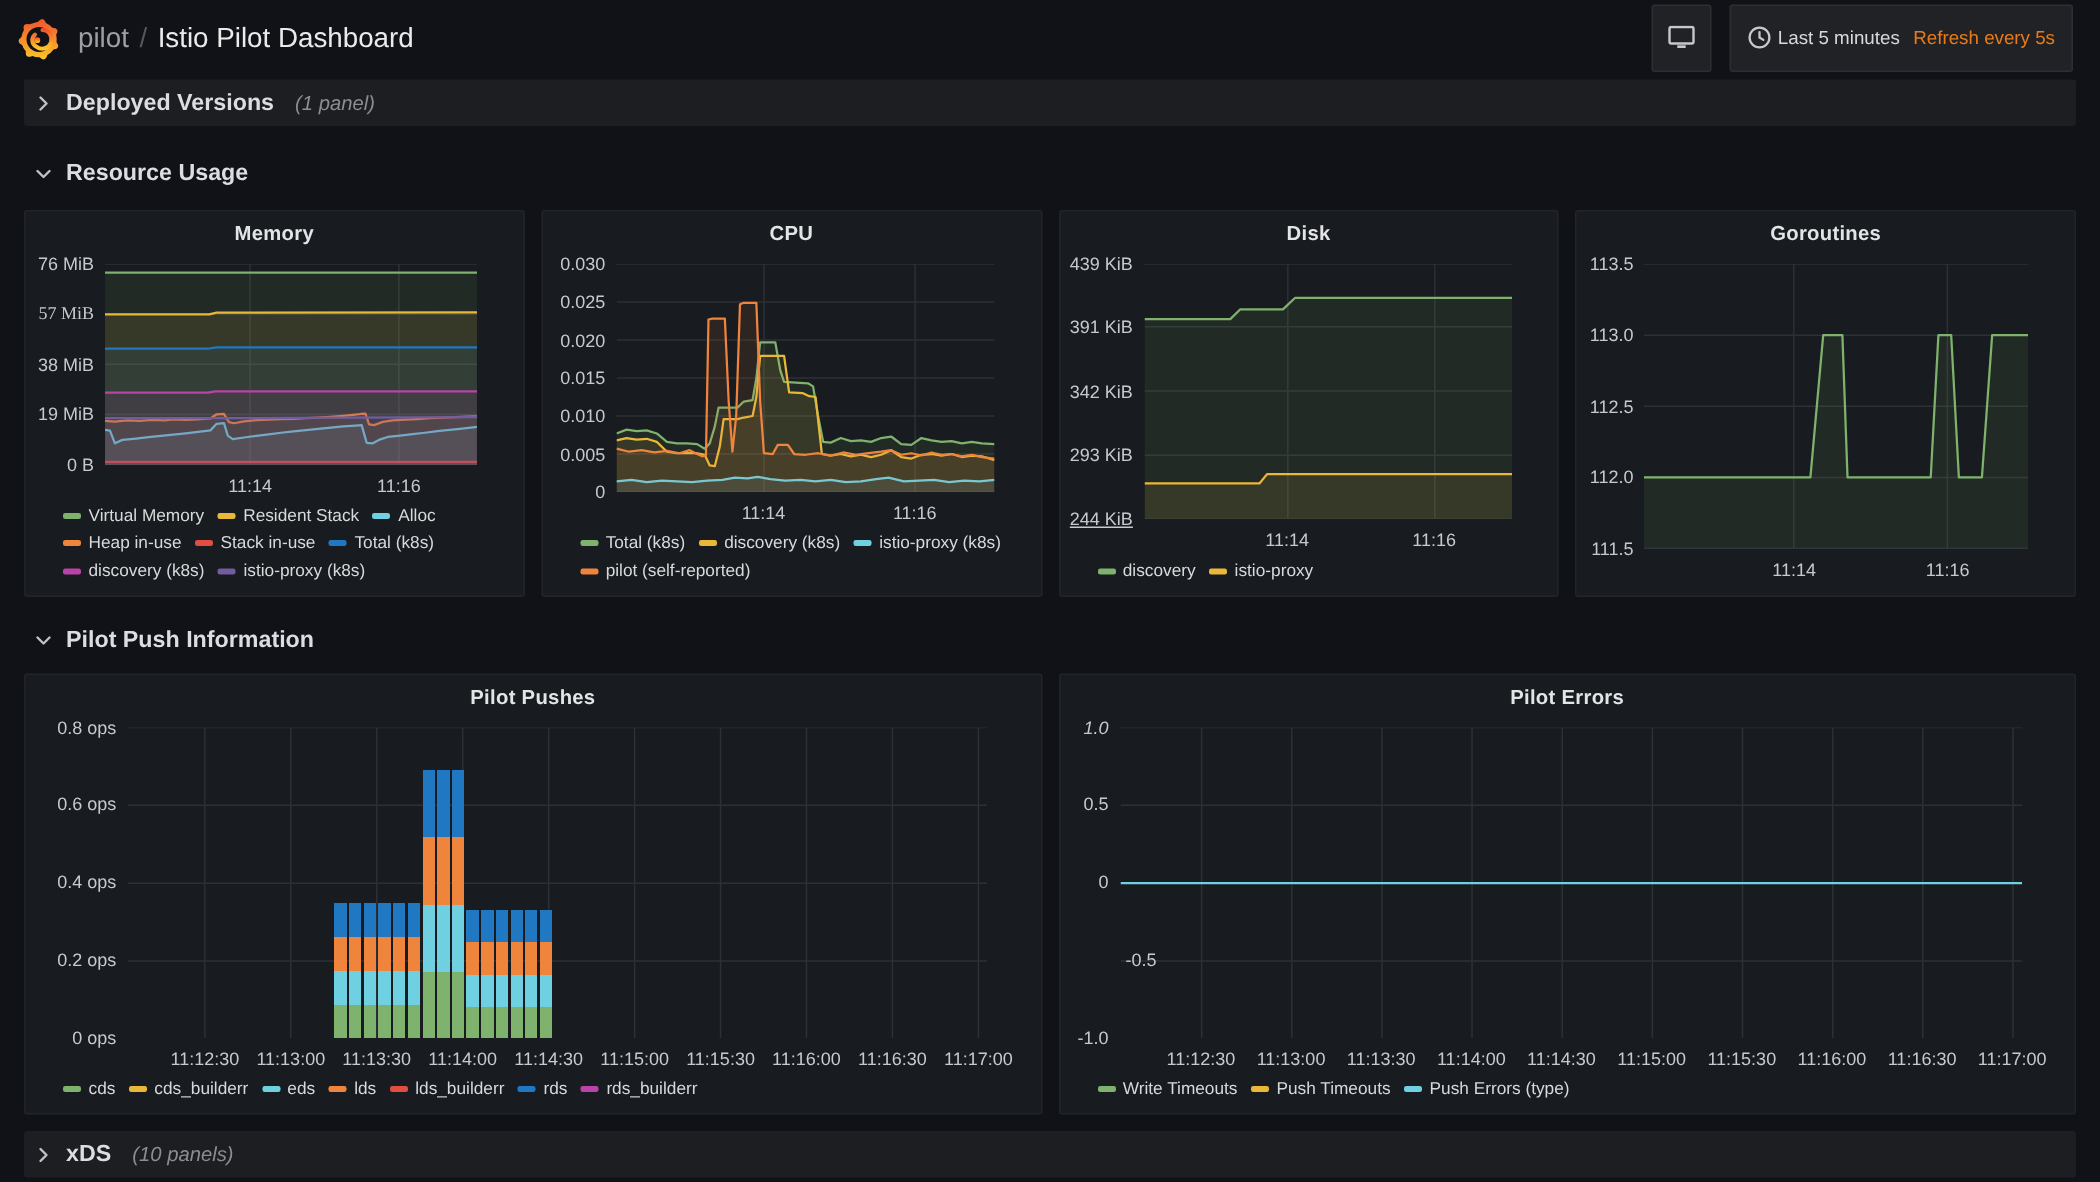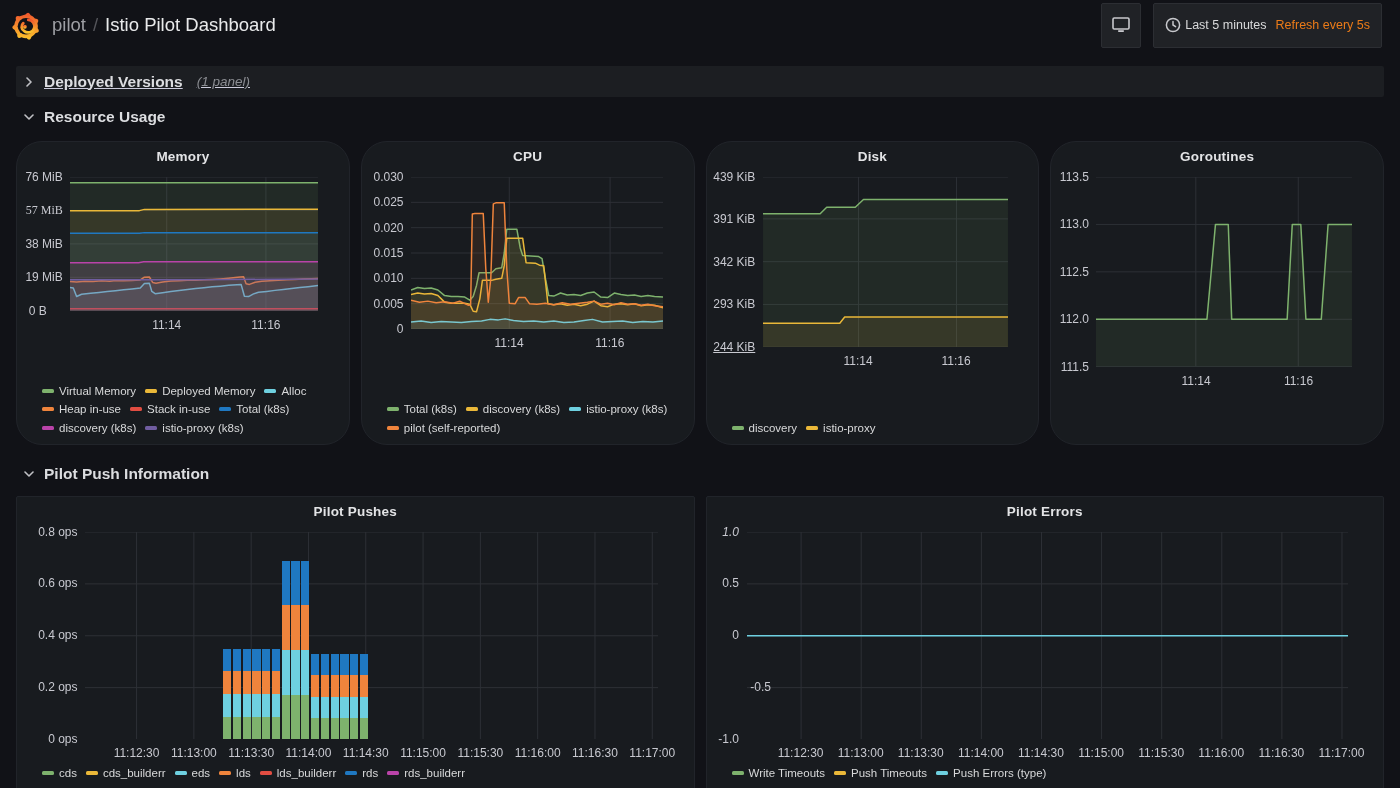--- a/index.html
+++ b/index.html
@@ -33,31 +33,31 @@
   
   .dashboard { padding:0 16px; }
   .row-header {
     display:flex; align-items:center; height:31px; border-radius:2px;
     cursor:pointer;
   }
   .row-header.collapsed { background:#1c1e22; }
   .row-chevron { width:26px; display:flex; justify-content:center; align-items:center; }
   .row-title { font-size:15.5px; font-weight:700; color:#dcdde0; margin-left:2px; }
   .row-count { font-size:13.5px; font-style:italic; color:#8b8d92; margin-left:14px; }
-  #row-deployed { margin-top:16px;text-decoration:underline; }
-  #row-resource { margin-top:4px; }
+  #row-deployed { margin-top:3px; }
+  #row-resource { margin-top:16px; }
   #grid-row1 { margin-top:9px; display:grid; grid-template-columns:repeat(4,1fr); gap:11px; }
   #row-pilot { margin-top:13px; }
   #grid-row2 { margin-top:7px; display:grid; grid-template-columns:repeat(2,1fr); gap:11px; }
   #row-xds { margin-top:11px; }
   
   .panel {
     position:relative; background:#181b1f; border:1px solid #21242a; border-radius:2px;
   }
-  .panel-r1 { height:304px;border-radius:26px; }
+  .panel-r1 { height:258px; }
   .panel-r2 { height:294px; }
   .panel-title {
     position:absolute; top:0; left:0; right:0; height:28px;
     display:flex; align-items:center; justify-content:center;
     font-size:13.5px; font-weight:700; color:#e3e4e6; letter-spacing:0.2px; cursor:pointer;
   }
   .plot-svg { position:absolute; display:block; }
   .ylabel, .xlabel {
     position:absolute; font-size:12px; color:#c8c9d0; white-space:nowrap;
   }
@@ -157,36 +157,36 @@
             <polyline points="0.00,104.58 6.61,105.10 14.88,104.22 23.15,104.58 31.41,103.87 39.68,104.22 45.47,103.52 53.73,103.87 62.00,103.52 70.27,102.99 74.40,100.17 79.36,100.00 82.67,105.46 85.97,106.16 92.59,104.93 100.85,104.05 109.12,103.70 117.39,103.34 125.65,103.17 133.92,102.81 142.19,102.46 150.45,101.93 158.72,101.23 165.33,100.53 170.29,100.00 173.60,99.82 176.08,106.86 179.39,107.39 185.17,105.28 191.79,104.22 200.05,103.70 208.32,103.34 216.59,102.81 224.85,102.46 233.12,102.11 241.39,101.76 248.00,101.58" fill="none" stroke="#EF843C" stroke-width="1.5" stroke-linejoin="round"></polyline>
             <polygon points="0.00,131.86 248.00,131.86 248.00,133.80 0.00,133.80" fill="#E24D42" fill-opacity="0.1" stroke="none"></polygon>
             <polyline points="0.00,131.86 248.00,131.86" fill="none" stroke="#E24D42" stroke-width="1.5" stroke-linejoin="round"></polyline>
             <polygon points="0.00,56.34 69.44,56.34 74.40,55.63 248.00,55.63 248.00,133.80 0.00,133.80" fill="#1F78C1" fill-opacity="0.1" stroke="none"></polygon>
             <polyline points="0.00,56.34 69.44,56.34 74.40,55.63 248.00,55.63" fill="none" stroke="#1F78C1" stroke-width="1.5" stroke-linejoin="round"></polyline>
             <polygon points="0.00,85.74 68.61,85.74 73.57,84.86 248.00,84.86 248.00,133.80 0.00,133.80" fill="#BA43A9" fill-opacity="0.1" stroke="none"></polygon>
             <polyline points="0.00,85.74 68.61,85.74 73.57,84.86 248.00,84.86" fill="none" stroke="#BA43A9" stroke-width="1.5" stroke-linejoin="round"></polyline>
             <polygon points="0.00,102.81 124.00,102.64 248.00,102.11 248.00,133.80 0.00,133.80" fill="#705DA0" fill-opacity="0.1" stroke="none"></polygon>
             <polyline points="0.00,102.81 124.00,102.64 248.00,102.11" fill="none" stroke="#705DA0" stroke-width="1.5" stroke-linejoin="round"></polyline>
           </svg>
-          <span class="ylabel" style="top: 168.8px; right: 302px;">0 B</span>
+          <span class="ylabel" style="top: 168.8px; right: 286px;">0 B</span>
           <span class="ylabel" style="top: 135.35px; right: 286px;">19 MiB</span>
           <span class="ylabel" style="top: 101.9px; right: 286px;">38 MiB</span>
           <span class="ylabel" style="top: 68.45px; right: 286px; font-family: Liberation Serif, serif;">57 MiB</span>
           <span class="ylabel" style="top: 35px; right: 286px;">76 MiB</span>
           <span class="xlabel" style="left: 149.72px; top: 175.8px;">11:14</span>
           <span class="xlabel" style="left: 248.92px; top: 175.8px;">11:16</span>
           <div class="legend">
             <div class="legend-row">
               <span class="legend-item">
                 <span class="legend-swatch" style="background: rgb(126, 178, 109);"></span>
                 <span class="legend-label">Virtual Memory</span>
               </span>
               <span class="legend-item">
                 <span class="legend-swatch" style="background: rgb(234, 184, 57);"></span>
-                <span class="legend-label">Deployed Memory</span>
+                <span class="legend-label">Resident Stack</span>
               </span>
               <span class="legend-item">
                 <span class="legend-swatch" style="background: rgb(110, 208, 224);"></span>
                 <span class="legend-label">Alloc</span>
               </span>
             </div>
             <div class="legend-row">
               <span class="legend-item">
                 <span class="legend-swatch" style="background: rgb(239, 132, 60);"></span>
                 <span class="legend-label">Heap in-use</span>

